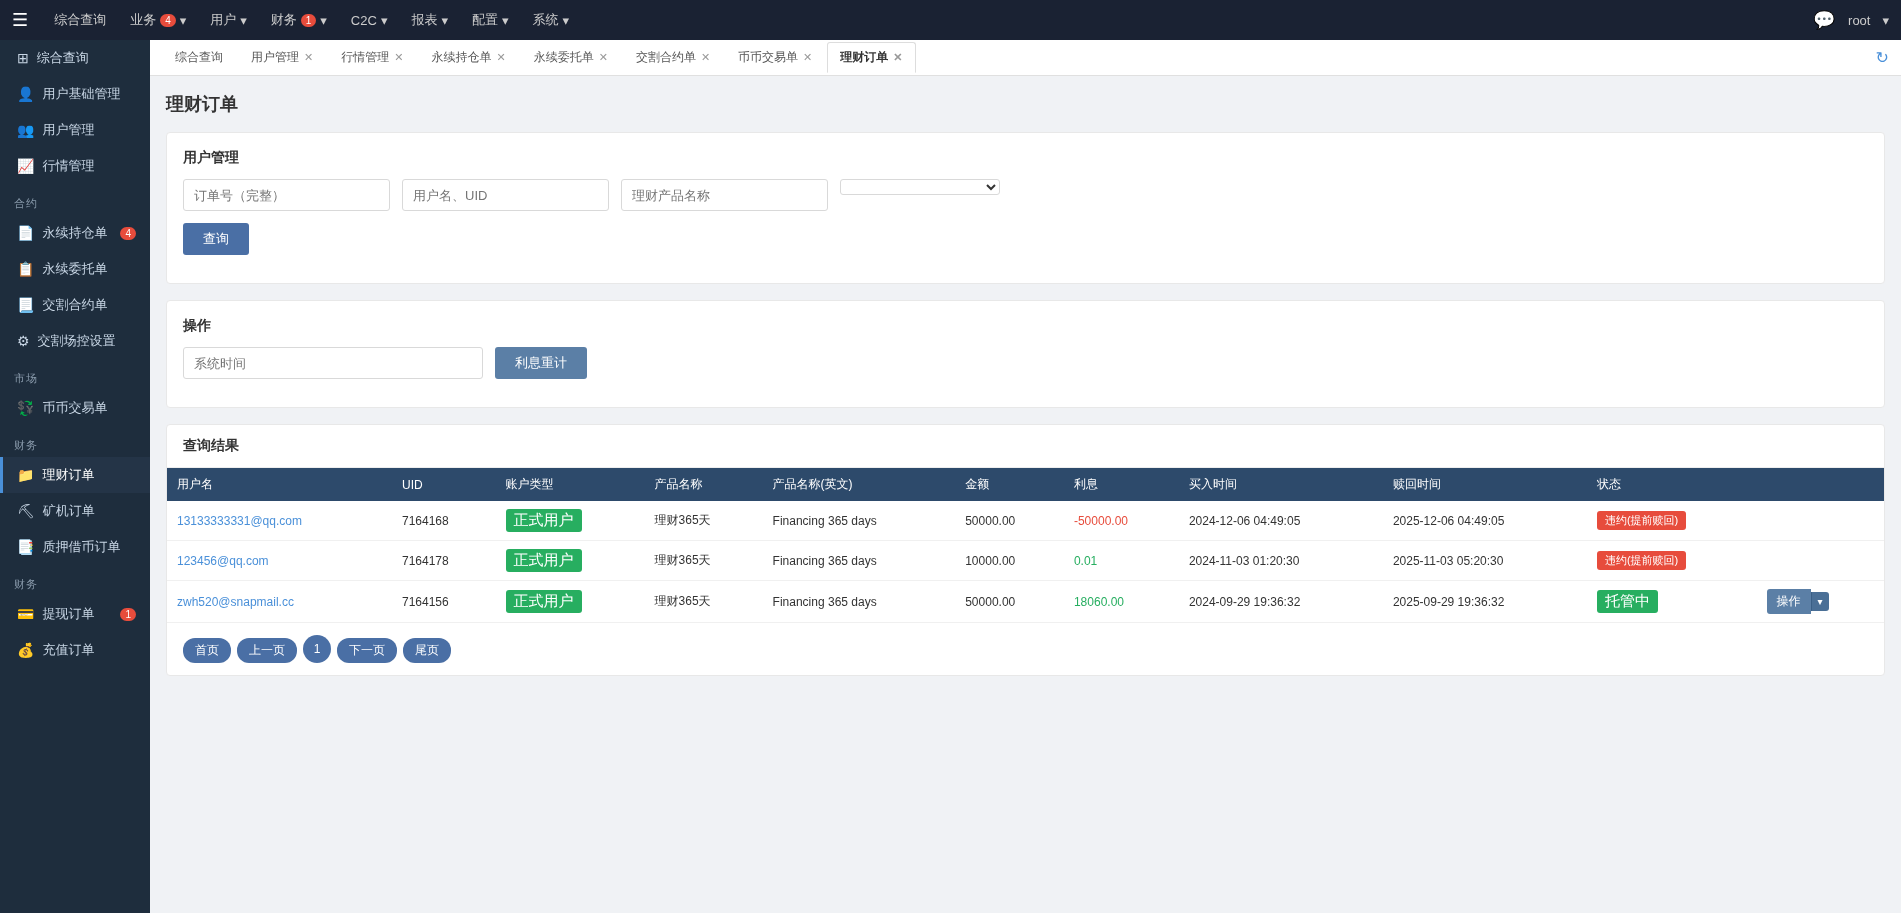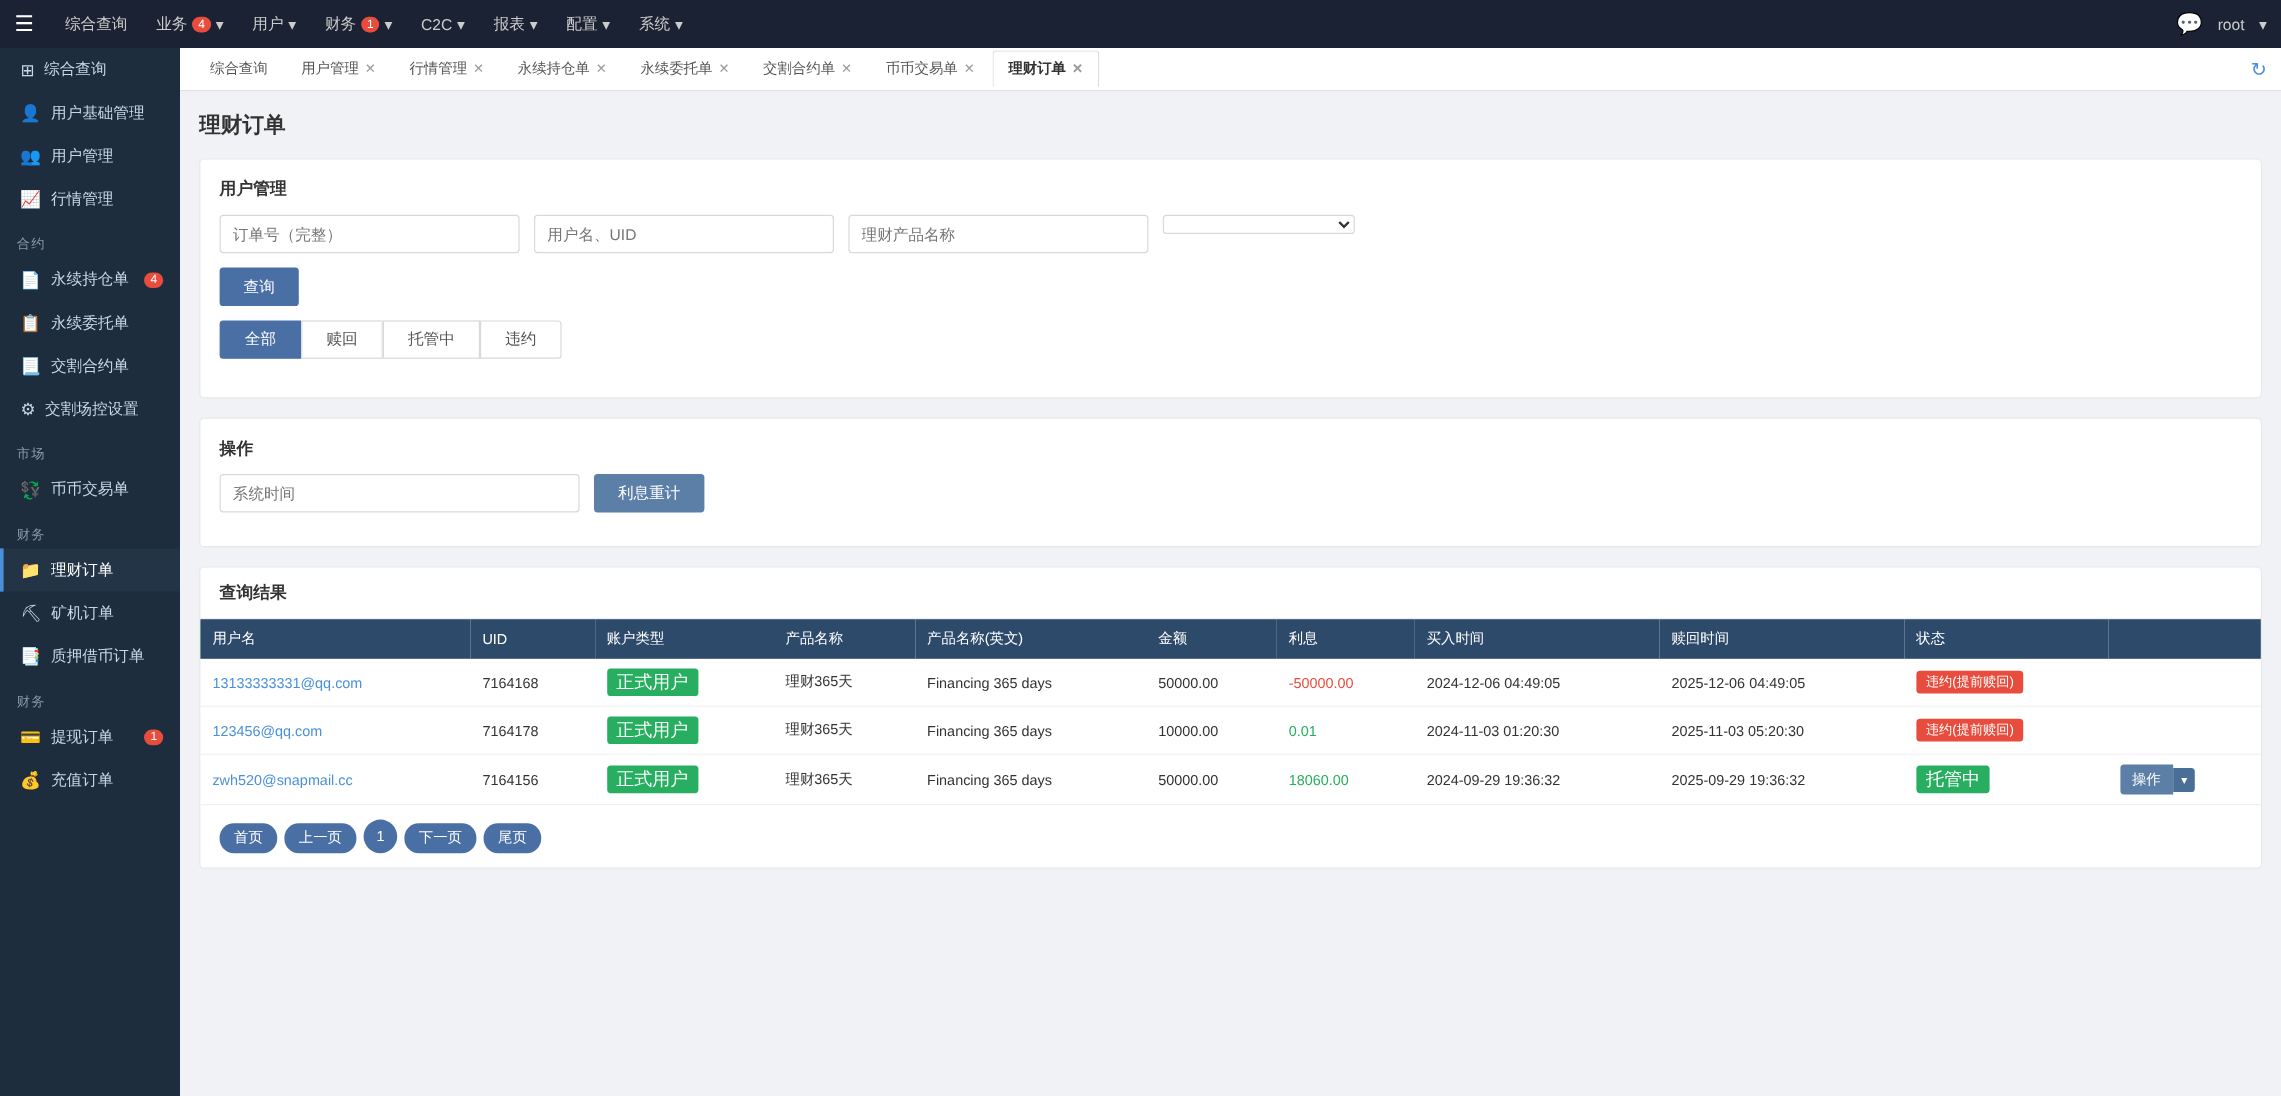--- a/index.html
+++ b/index.html
@@ -152,21 +152,21 @@
     }
     .form-input {
       padding: 6px 10px;
       border: 1px solid #d9d9d9;
       border-radius: 3px;
       font-size: 13px;
       color: #333;
       background: #fff;
       height: 32px;
     }
-    .form-input.w250 { width: 250px; }
+    .form-input.w250 { width: 207px; }
     .form-input.w300 { width: 300px; }
     .form-select {
       padding: 6px 10px;
       border: 1px solid #d9d9d9;
       border-radius: 3px;
       font-size: 13px;
       color: #333;
       background: #fff;
       height: 16px;
       min-width: 160px;
@@ -470,26 +470,20 @@
       <div class="form-row">
         <input class="form-input w250" type="text" placeholder="订单号（完整）" style="">
         <input class="form-input w250" type="text" placeholder="用户名、UID" style="">
         <input class="form-input w250" type="text" placeholder="理财产品名称" style="">
         <select class="form-select">
           <option>所有账号</option>
         </select>
       </div>
       <div class="form-row">
         <button class="btn btn-primary">查询</button>
-      </div>
-      <div class="filter-tabs">
-        <div class="filter-tab active">全部</div>
-        <div class="filter-tab">赎回</div>
-        <div class="filter-tab">托管中</div>
-        <div class="filter-tab">违约</div>
       </div>
     </div>
 
     <div class="card">
       <div class="card-title">操作</div>
       <div class="ops-row">
         <input class="form-input w300" type="text" placeholder="系统时间" style="">
         <button class="btn btn-secondary">利息重计</button>
       </div>
     </div>

